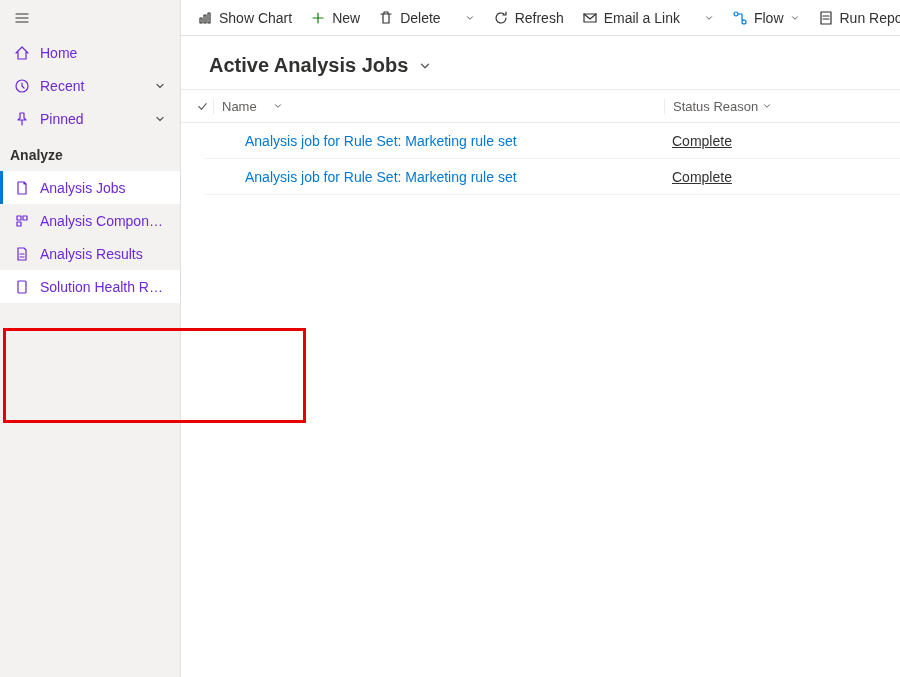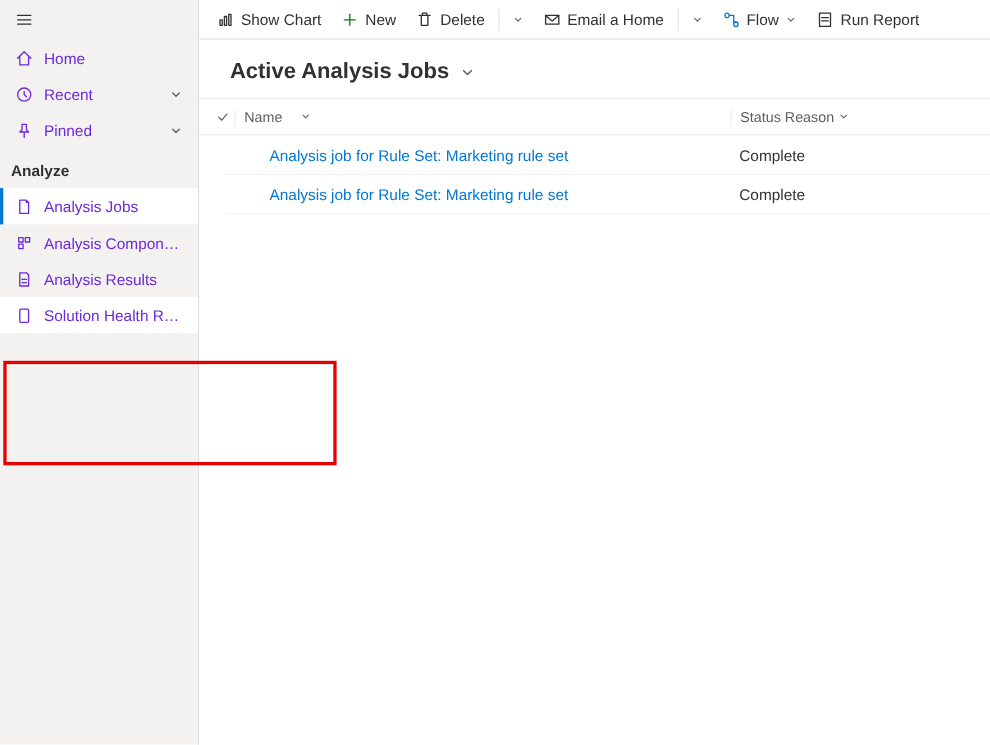--- a/index.html
+++ b/index.html
@@ -123,21 +123,21 @@
   .col-status { width: 236px; display:flex; align-items:center; gap:4px; border-left:1px solid #edebe9; padding-left:8px; }
   .grid-row {
     display: flex;
     align-items: center;
     height: 36px;
     border-bottom: 1px solid #f3f2f1;
     padding-left: 10px;
     margin-left: 24px;
   }
   .grid-row .col-name a { color: #0078d4; text-decoration: none; cursor: pointer; font-size: 14px; }
-  .grid-row .col-status { color: #323130; font-size:14px; }
+  .grid-row .col-status { color: #323130; font-size:14px;text-decoration:underline; }
   .grid-row .col-check { width:22px; }
   .grid-row .col-name, .grid-row .col-status { border-left: none; }
 
   
   .tooltip {
     position: absolute;
     left: 163px;
     top: 372px;
     background: #fff;
     border: 1px solid #323130;
@@ -287,25 +287,33 @@
       </div>
       <div class="cmd-sep"></div>
       <div class="cmd">
         <svg class="chev-sm" viewBox="0 0 12 12">
             <path d="M3 4.5 L6 7.5 L9 4.5"></path>
           </svg>
       </div>
       <div class="cmd">
         <span class="icon">
             <svg viewBox="0 0 16 16">
+              <path d="M13 8 A5 5 0 1 1 11 4 M13 2 V5 H10"></path>
+            </svg>
+          </span>
+        <span>Refresh</span>
+      </div>
+      <div class="cmd">
+        <span class="icon">
+            <svg viewBox="0 0 16 16">
               <rect x="2" y="4" width="12" height="8"></rect>
               <path d="M2 4 L8 9 L14 4"></path>
             </svg>
           </span>
-        <span>Email a Home</span>
+        <span>Email a Link</span>
       </div>
       <div class="cmd-sep"></div>
       <div class="cmd">
         <svg class="chev-sm" viewBox="0 0 12 12">
             <path d="M3 4.5 L6 7.5 L9 4.5"></path>
           </svg>
       </div>
       <div class="cmd">
         <span class="icon blue">
             <svg viewBox="0 0 16 16">

